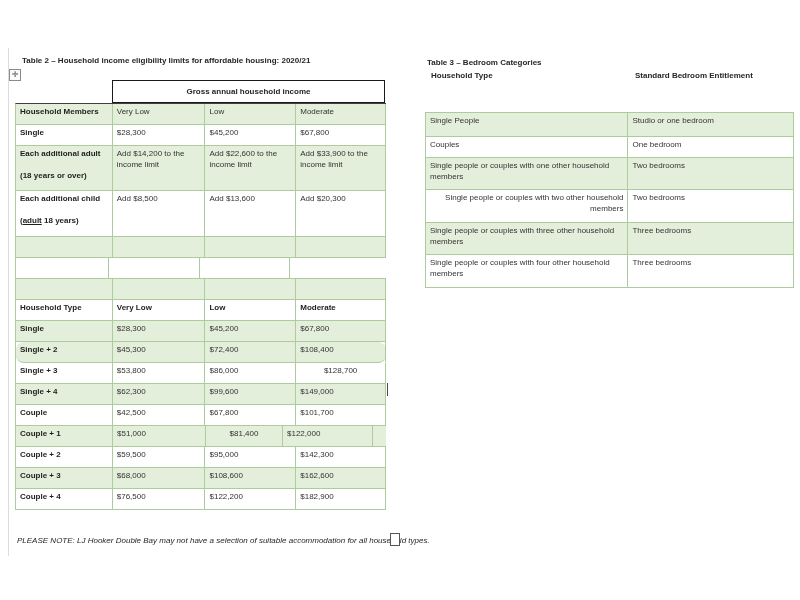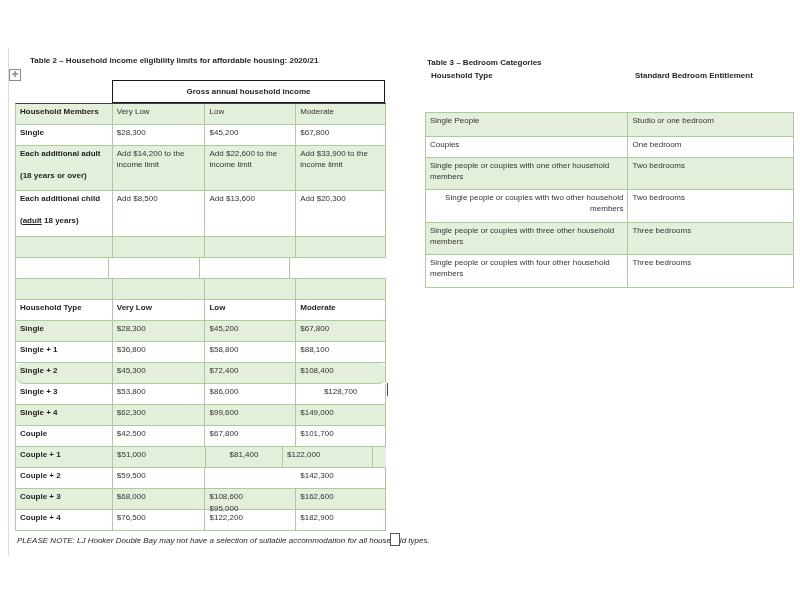--- a/index.html
+++ b/index.html
@@ -40,21 +40,21 @@
     position:absolute;left:390px;top:533px;width:10px;height:13px;
     border:1px solid #555555;box-sizing:border-box;background:#ffffff;
   }
   .text-cursor{position:absolute;left:387px;top:383px;width:1px;height:13px;background:#4a4a4a;}
 </style>
 </head>
 <body>
 
 <div class="page-edge"></div>
 
-<div class="abs doc-title" style="left:30px;top:56px;">Table 2 – Household income eligibility limits for affordable housing: 2020/21</div>
+<div class="abs doc-title" style="left:22px;top:56px;">Table 2 – Household income eligibility limits for affordable housing: 2020/21</div>
 
 <div class="move-handle">
   <span>✛</span>
 </div>
 
 <div class="gross-box">
   <span>Gross annual household income</span>
 </div>
 
 <div id="income-table" class="tbl">
@@ -107,26 +107,20 @@
       <div class="tcell b" style="width: 97px;">Household Type</div>
       <div class="tcell b" style="width: 93px;">Very Low</div>
       <div class="tcell b" style="width: 91px;">Low</div>
       <div class="tcell b" style="width: 90px;">Moderate</div>
     </div>
     <div class="trow g" style="height: 21px;">
       <div class="tcell b" style="width: 97px;">Single</div>
       <div class="tcell" style="width: 93px;">$28,300</div>
       <div class="tcell" style="width: 91px;">$45,200</div>
       <div class="tcell" style="width: 90px;">$67,800</div>
-    </div>
-    <div class="trow w" style="height: 21px;">
-      <div class="tcell b" style="width: 97px;">Single + 1</div>
-      <div class="tcell" style="width: 93px;">$36,800</div>
-      <div class="tcell" style="width: 91px;">$58,800</div>
-      <div class="tcell" style="width: 90px;">$88,100</div>
     </div>
     <div class="trow g" style="height: 21px; border-radius: 8px;">
       <div class="tcell b" style="width: 97px;">Single + 2</div>
       <div class="tcell" style="width: 93px;">$45,300</div>
       <div class="tcell" style="width: 91px;">$72,400</div>
       <div class="tcell" style="width: 90px;">$108,400</div>
     </div>
     <div class="trow w" style="height: 21px;">
       <div class="tcell b" style="width: 97px;">Single + 3</div>
       <div class="tcell" style="width: 93px;">$53,800</div>
@@ -147,21 +141,21 @@
     </div>
     <div class="trow g" style="height: 21px;">
       <div class="tcell b" style="width: 97px;">Couple + 1</div>
       <div class="tcell" style="width: 93px;">$51,000</div>
       <div class="tcell" style="width: 77px; text-align: center;">$81,400</div>
       <div class="tcell" style="width: 90px;">$122,000</div>
     </div>
     <div class="trow w" style="height: 21px;">
       <div class="tcell b" style="width: 97px;">Couple + 2</div>
       <div class="tcell" style="width: 93px;">$59,500</div>
-      <div class="tcell" style="width: 91px; margin-top: 33px;">$95,000</div>
+      <div class="tcell" style="width: 91px;">$95,000</div>
       <div class="tcell" style="width: 90px;">$142,300</div>
     </div>
     <div class="trow g" style="height: 21px;">
       <div class="tcell b" style="width: 97px;">Couple + 3</div>
       <div class="tcell" style="width: 93px;">$68,000</div>
       <div class="tcell" style="width: 91px;">$108,600</div>
       <div class="tcell" style="width: 90px;">$162,600</div>
     </div>
     <div class="trow w" style="height: 21px;">
       <div class="tcell b" style="width: 97px;">Couple + 4</div>

